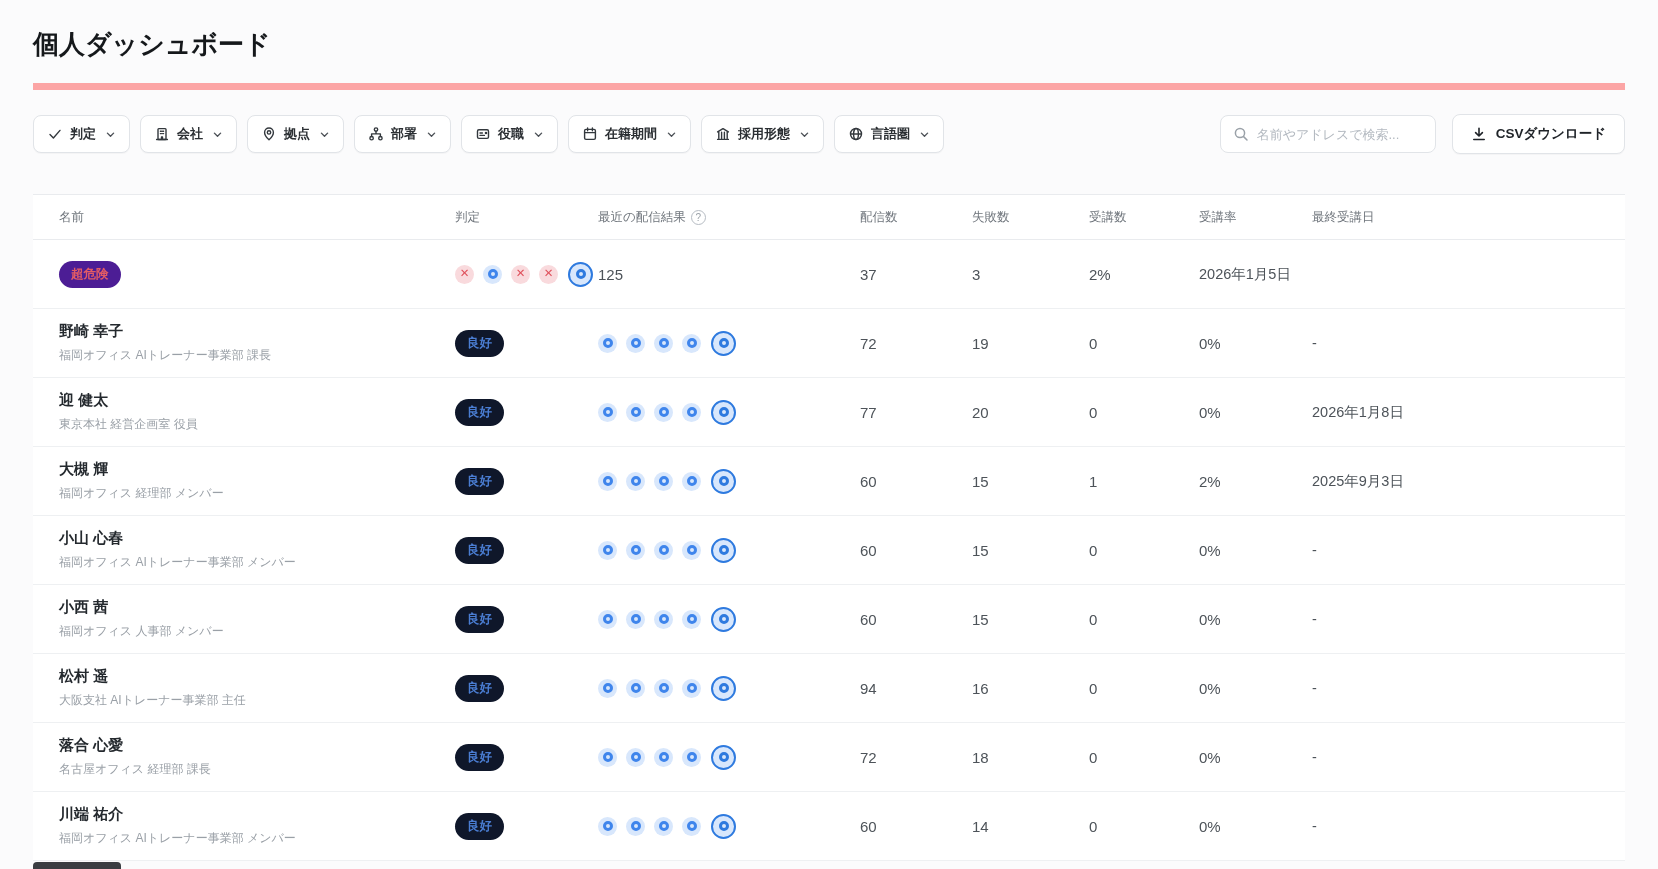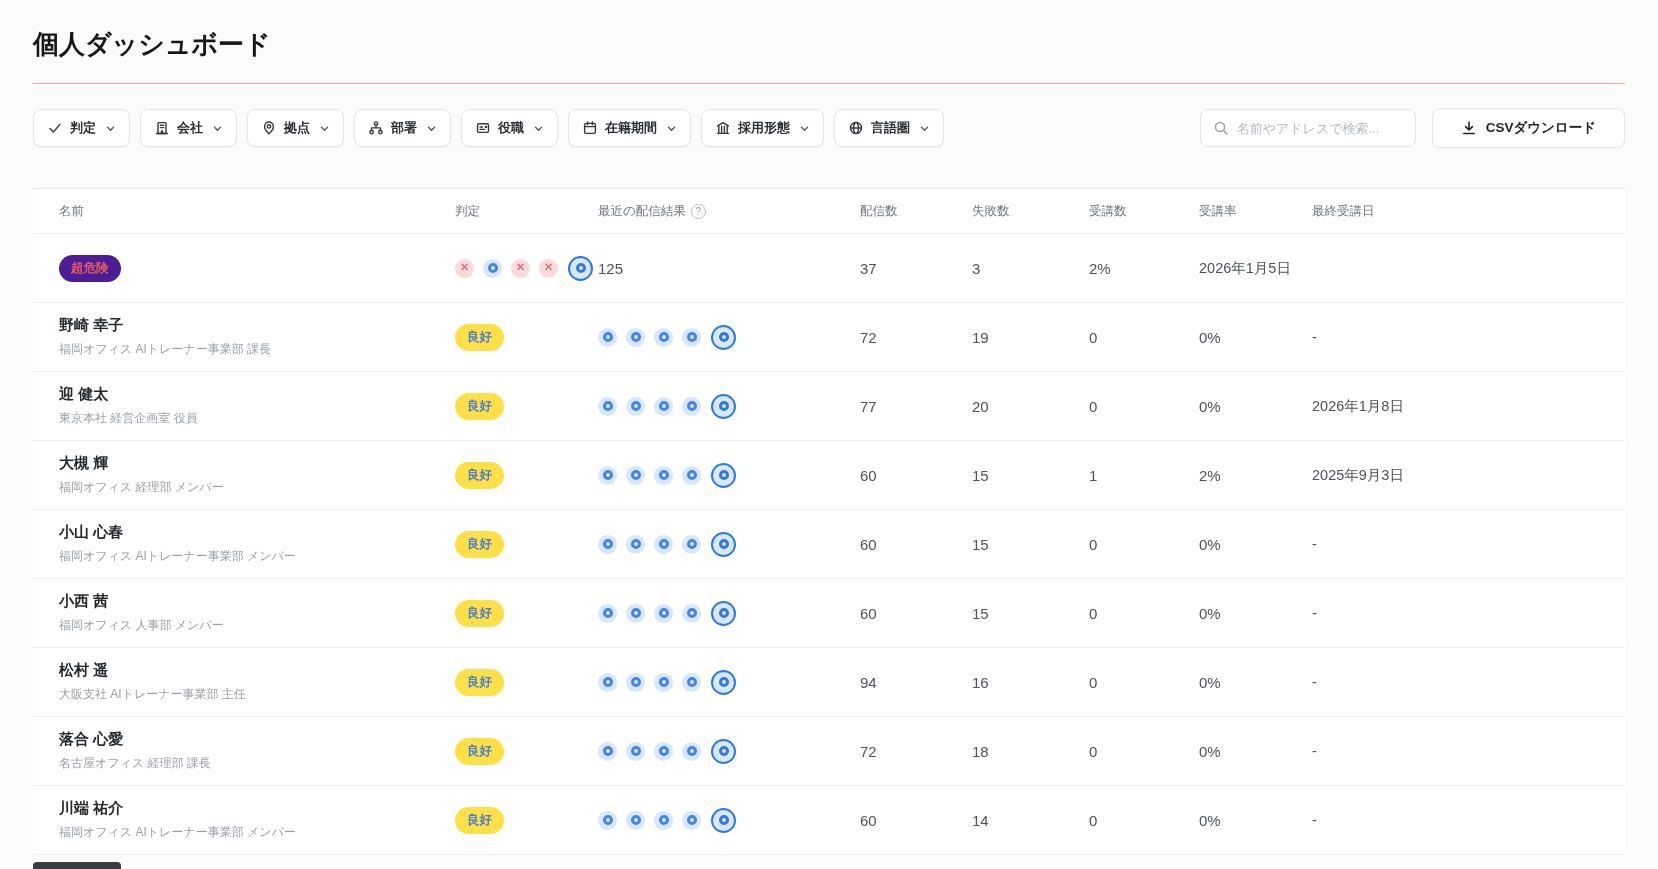--- a/index.html
+++ b/index.html
@@ -8,21 +8,21 @@
     font-family: "Liberation Sans", "DejaVu Sans", sans-serif;
     background: #fbfbfc;
     color: #1f2328;
     position: relative;
   }
   .page { padding: 0 33px; }
 
   h1.page-title {
     font-size: 26px; font-weight: 700; color: #15181b;
     padding: 27px 0 21px 0;
-    border-bottom: 1px solid #fca5a5;
+    border-bottom: 7px solid #fca5a5;
   }
 
   
   .toolbar {
     display: flex; justify-content: space-between; align-items: center;
     margin: 24px 0 15px 0;
   }
   .filters { display: flex; gap: 10px; flex-wrap: nowrap; }
   .filter-btn {
     display: inline-flex; align-items: center; gap: 7px;
@@ -42,21 +42,21 @@
     width: 216px; height: 38px; padding: 0 12px;
     background: #fff; border: 1px solid #e1e4e8; border-radius: 8px;
   }
   .search-box input {
     border: none; outline: none; flex: 1; min-width: 0;
     font-family: inherit; font-size: 13px; color: #a21caf; background: transparent;
   }
   .search-box input::placeholder { color: #b3b9c0; }
   .csv-btn {
     display: inline-flex; align-items: center; gap: 9px;
-    height: 40px; padding: 0 28px;
+    height: 40px; padding: 0 18px;
     background: #fff; border: 1px solid #e1e4e8; border-radius: 8px;
     font-family: inherit; font-size: 13.5px; font-weight: 700; color: #1f2328;
     cursor: pointer; box-shadow: 0 1px 1px rgba(20,30,40,.03);
   }
 
   
   .table { background: #fff; border-top: 1px solid #e9ebee; margin-top: 40px; }
   .grid-row {
     display: grid;
     grid-template-columns: 396px 143px 262px 112px 117px 110px 113px 1fr;
@@ -75,21 +75,21 @@
     font-size: 10px; display: inline-flex; align-items: center; justify-content: center;
     cursor: pointer;
   }
   .body-row { height: 69px; border-bottom: 1px solid #eef0f2; background: #fff; }
   .name { font-size: 15px; font-weight: 600; color: #24292e; margin-bottom: 6px; }
   .affil { font-size: 12px; color: #9aa0a7; }
   .badge {
     display: inline-block; padding: 5px 12px; border-radius: 14px;
     font-size: 12.5px; font-weight: 600;
   }
-  .badge.good   { background: #fde047; color: #4a7dd2; }
+  .badge.good   { background: #0f172a; color: #4a7dd2; }
   .badge.danger { background: #4c1d95; color: #e25b64; }
   .num { font-size: 15px; color: #4d5359; }
   .date { font-size: 14.5px; color: #4d5359; }
 
   
   .results { display: flex; align-items: center; gap: 9px; }
   .ric {
     width: 19px; height: 19px; border-radius: 50%;
     display: inline-flex; align-items: center; justify-content: center; flex: 0 0 auto;
   }

